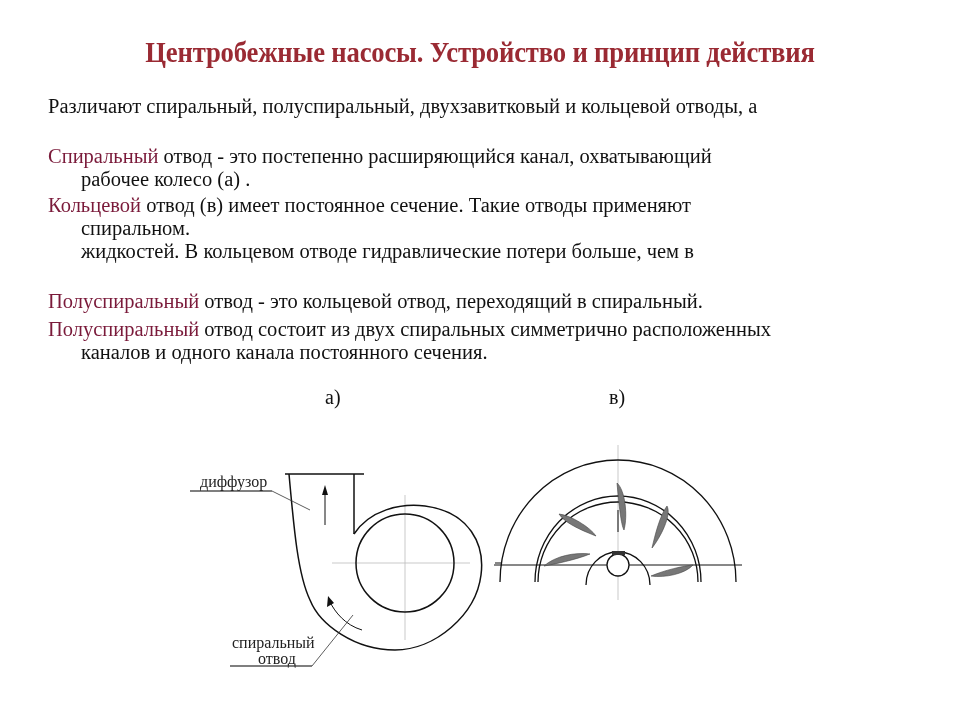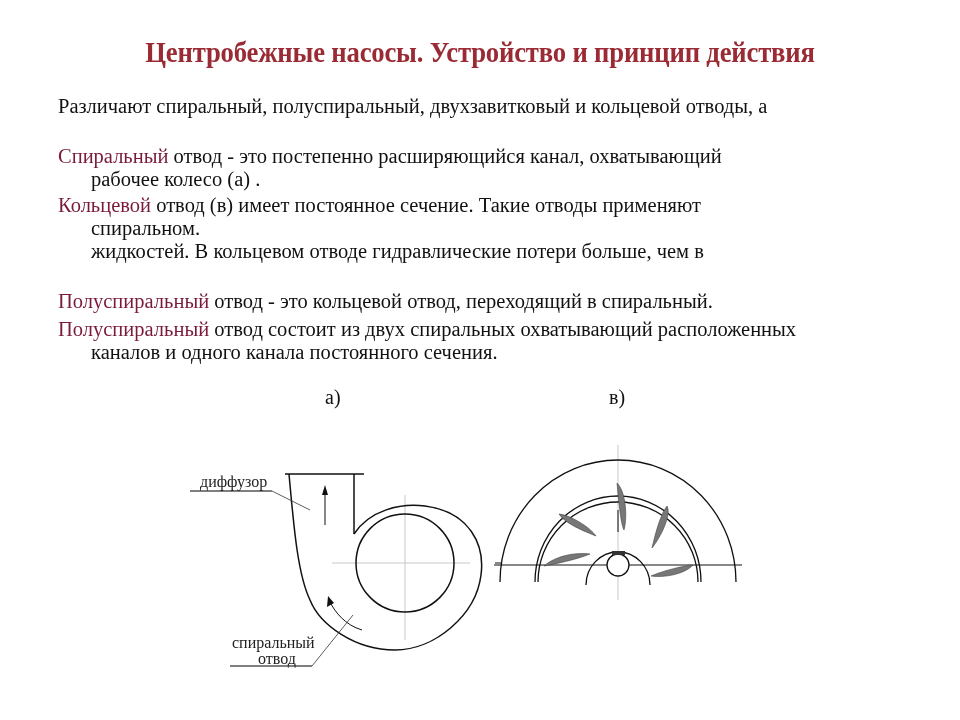--- a/index.html
+++ b/index.html
@@ -1,18 +1,18 @@
 <!DOCTYPE html>
 <html><head>
 <meta charset="utf-8">
 <style>
   html, body { margin: 0; padding: 0; background: #ffffff; }
   body { width: 960px; height: 720px; position: relative; overflow: hidden; font-family: "Liberation Serif", "DejaVu Serif", serif; color: #111; }
   .title { position: absolute; left: 0; top: 36px; width: 960px; text-align: center; font-size: 29px; font-weight: bold; color: #9a2a33; letter-spacing: -0.2px; transform: scaleX(0.92); }
-  .para { position: absolute; left: 58px; width: 860px; font-size: 20.5px; line-height: 23px; }
+  .para { position: absolute; left: 48px; width: 860px; font-size: 20.5px; line-height: 23px; }
   .para .cont { display: block; padding-left: 33px; }
   .accent { color: #7a1a3a; }
   .label { position: absolute; font-size: 20px; }
   svg { position: absolute; left: 0; top: 0; }
   .diag-text { font-family: "Liberation Serif", serif; font-size: 16px; fill: #222; }
 </style>
 </head>
 <body>
 
 <div class="title">Центробежные насосы. Устройство и принцип действия</div>
@@ -30,21 +30,21 @@
   <span class="accent">Кольцевой</span><span> отвод (в) имеет постоянное сечение. Такие отводы применяют</span>
   <span class="cont">спиральном.</span>
   <span class="cont">жидкостей. В кольцевом отводе гидравлические потери больше, чем в</span>
 </div>
 
 <div class="para" style="top:290px">
   <span class="accent">Полуспиральный</span><span> отвод - это кольцевой отвод, переходящий в спиральный.</span>
 </div>
 
 <div class="para" style="top:318px">
-  <span class="accent">Полуспиральный</span><span> отвод состоит из двух спиральных охватывающий расположенных</span>
+  <span class="accent">Полуспиральный</span><span> отвод состоит из двух спиральных симметрично расположенных</span>
   <span class="cont">каналов и одного канала постоянного сечения.</span>
 </div>
 
 <div class="label" style="left:325px; top:386px;">а)</div>
 <div class="label" style="left:609px; top:386px;">в)</div>
 
 <svg width="960" height="720" viewBox="0 0 960 720">
 
   <g fill="none" stroke="#111" stroke-width="1.5">
 

